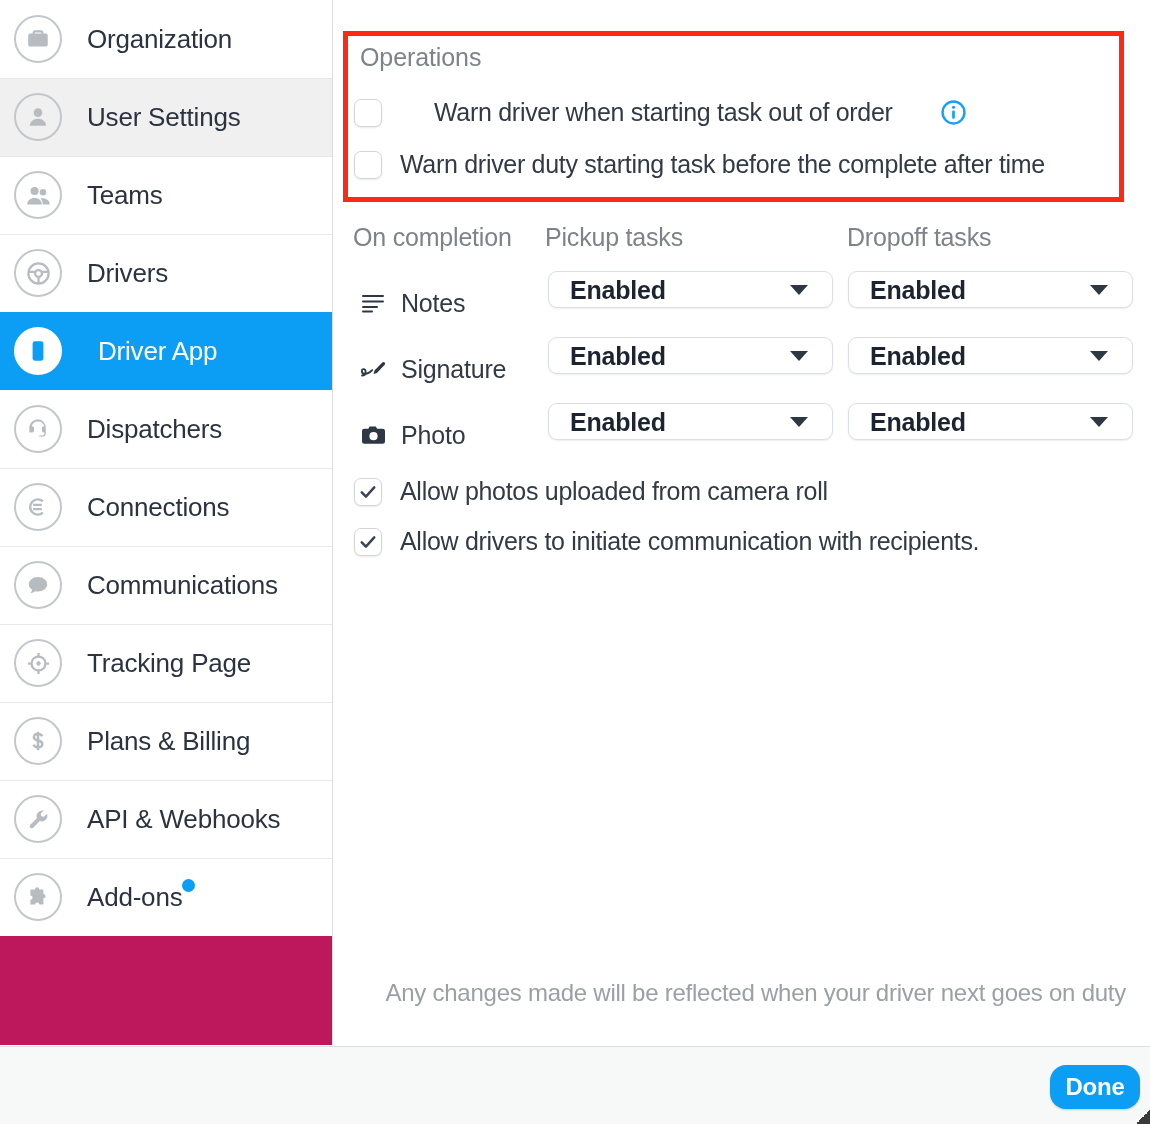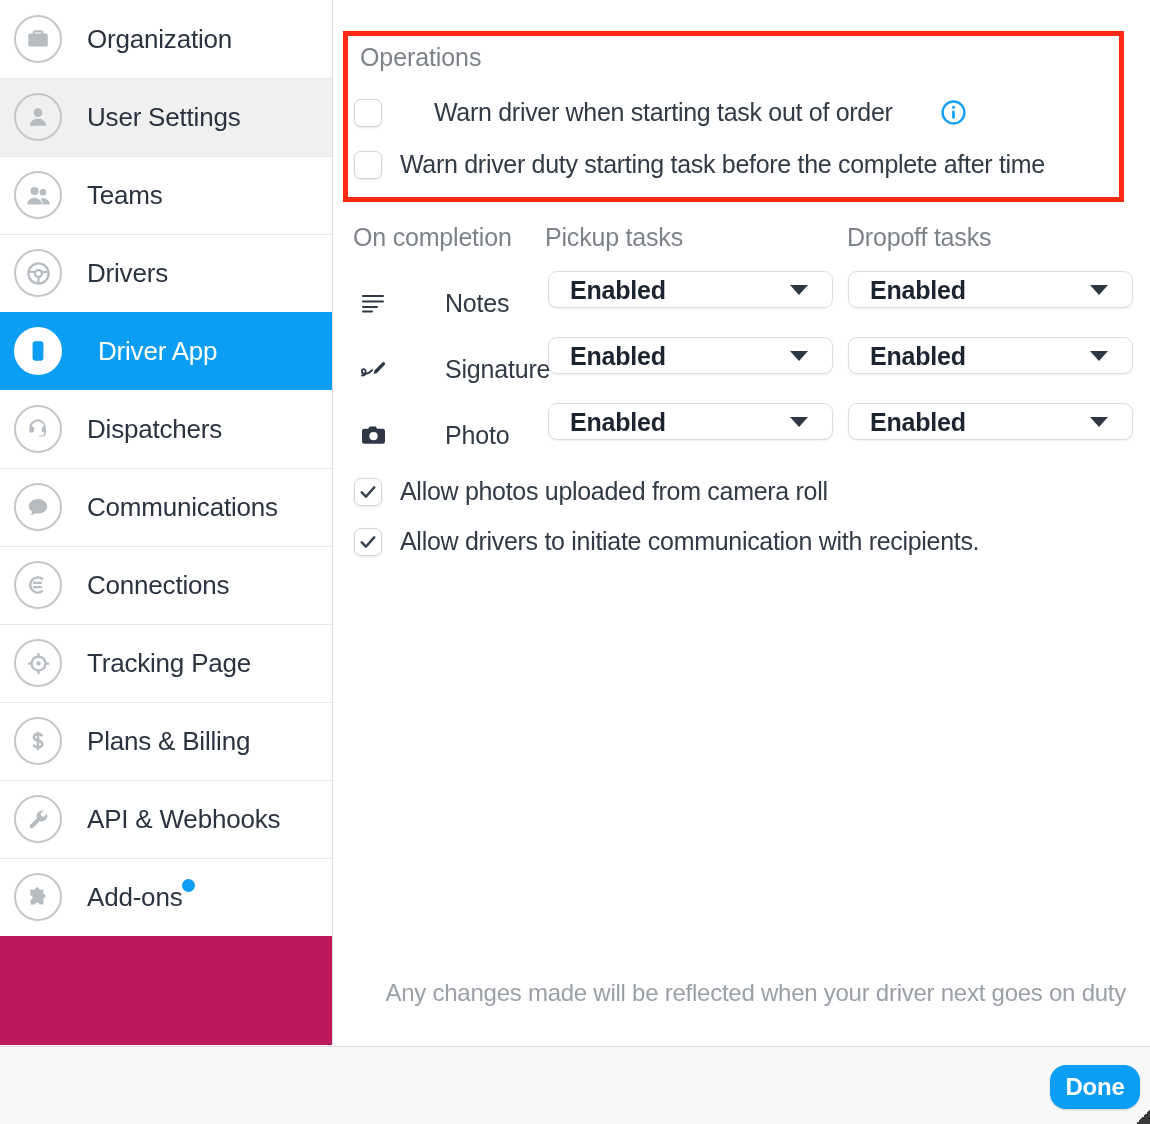--- a/index.html
+++ b/index.html
@@ -178,21 +178,20 @@
   .trow.r1 { top: 337px; }
   .trow.r2 { top: 403px; }
 
   .row-label {
     position: absolute;
     left: 25px;
     top: 14px;
     display: flex;
     align-items: center;
     height: 36px;
-    gap: 44px;
   }
   .row-icon {
     width: 28px; height: 26px;
     flex: 0 0 28px;
     display: flex; align-items: center; justify-content: center;
     color: #2e3744;
   }
   .row-name {
     margin-left: 14px;
     font-size: 25px;
@@ -349,35 +348,35 @@
       <span class="nav-icon">
         <svg width="26" height="26" viewBox="0 0 24 24" fill="currentColor">
             <path d="M12 3a8 8 0 0 0-8 8v4.2h2.6a1.8 1.8 0 0 0 1.8-1.8v-2.1A1.8 1.8 0 0 0 6.6 9.5H6.2A6 6 0 0 1 17.8 9.5h-.4a1.8 1.8 0 0 0-1.8 1.8v2.1a1.8 1.8 0 0 0 1.8 1.8H18v.6a2.2 2.2 0 0 1-2.2 2.2H13V19h2.8A3.4 3.4 0 0 0 19.2 15.6V11a8 8 0 0 0-7.2-8z"></path>
           </svg>
       </span>
       <span class="nav-label">Dispatchers</span>
     </div>
 
     <div class="nav-item">
       <span class="nav-icon">
-        <svg width="26" height="26" viewBox="0 0 24 24" fill="currentColor">
-            <path d="M12 4.5c-4.7 0-8.5 3-8.5 6.7 0 2.1 1.2 4 3.1 5.2-.2 1.3-.9 2.4-1.8 3.2 1.8-.2 3.4-.9 4.6-1.8 .8.2 1.7.3 2.6.3 4.7 0 8.5-3 8.5-6.7S16.7 4.5 12 4.5z"></path>
-          </svg>
-      </span>
-      <span class="nav-label">Communications</span>
-    </div>
-
-    <div class="nav-item">
-      <span class="nav-icon">
         <svg width="26" height="26" viewBox="0 0 24 24" fill="none" stroke="currentColor" stroke-width="2.2">
             <path d="M16.5 6.8A7 7 0 1 0 16.5 17.2"></path>
             <path d="M7.5 10h8M7.5 14h8"></path>
           </svg>
       </span>
       <span class="nav-label">Connections</span>
+    </div>
+
+    <div class="nav-item">
+      <span class="nav-icon">
+        <svg width="26" height="26" viewBox="0 0 24 24" fill="currentColor">
+            <path d="M12 4.5c-4.7 0-8.5 3-8.5 6.7 0 2.1 1.2 4 3.1 5.2-.2 1.3-.9 2.4-1.8 3.2 1.8-.2 3.4-.9 4.6-1.8 .8.2 1.7.3 2.6.3 4.7 0 8.5-3 8.5-6.7S16.7 4.5 12 4.5z"></path>
+          </svg>
+      </span>
+      <span class="nav-label">Communications</span>
     </div>
 
     <div class="nav-item">
       <span class="nav-icon">
         <svg width="27" height="27" viewBox="0 0 24 24" fill="none" stroke="currentColor" stroke-width="2">
             <circle cx="12" cy="12" r="6.2"></circle>
             <circle cx="12" cy="12" r="1.9" fill="currentColor" stroke="none"></circle>
             <path d="M12 2.6v3.4M12 18v3.4M2.6 12h3.4M18 12h3.4"></path>
           </svg>
       </span>

